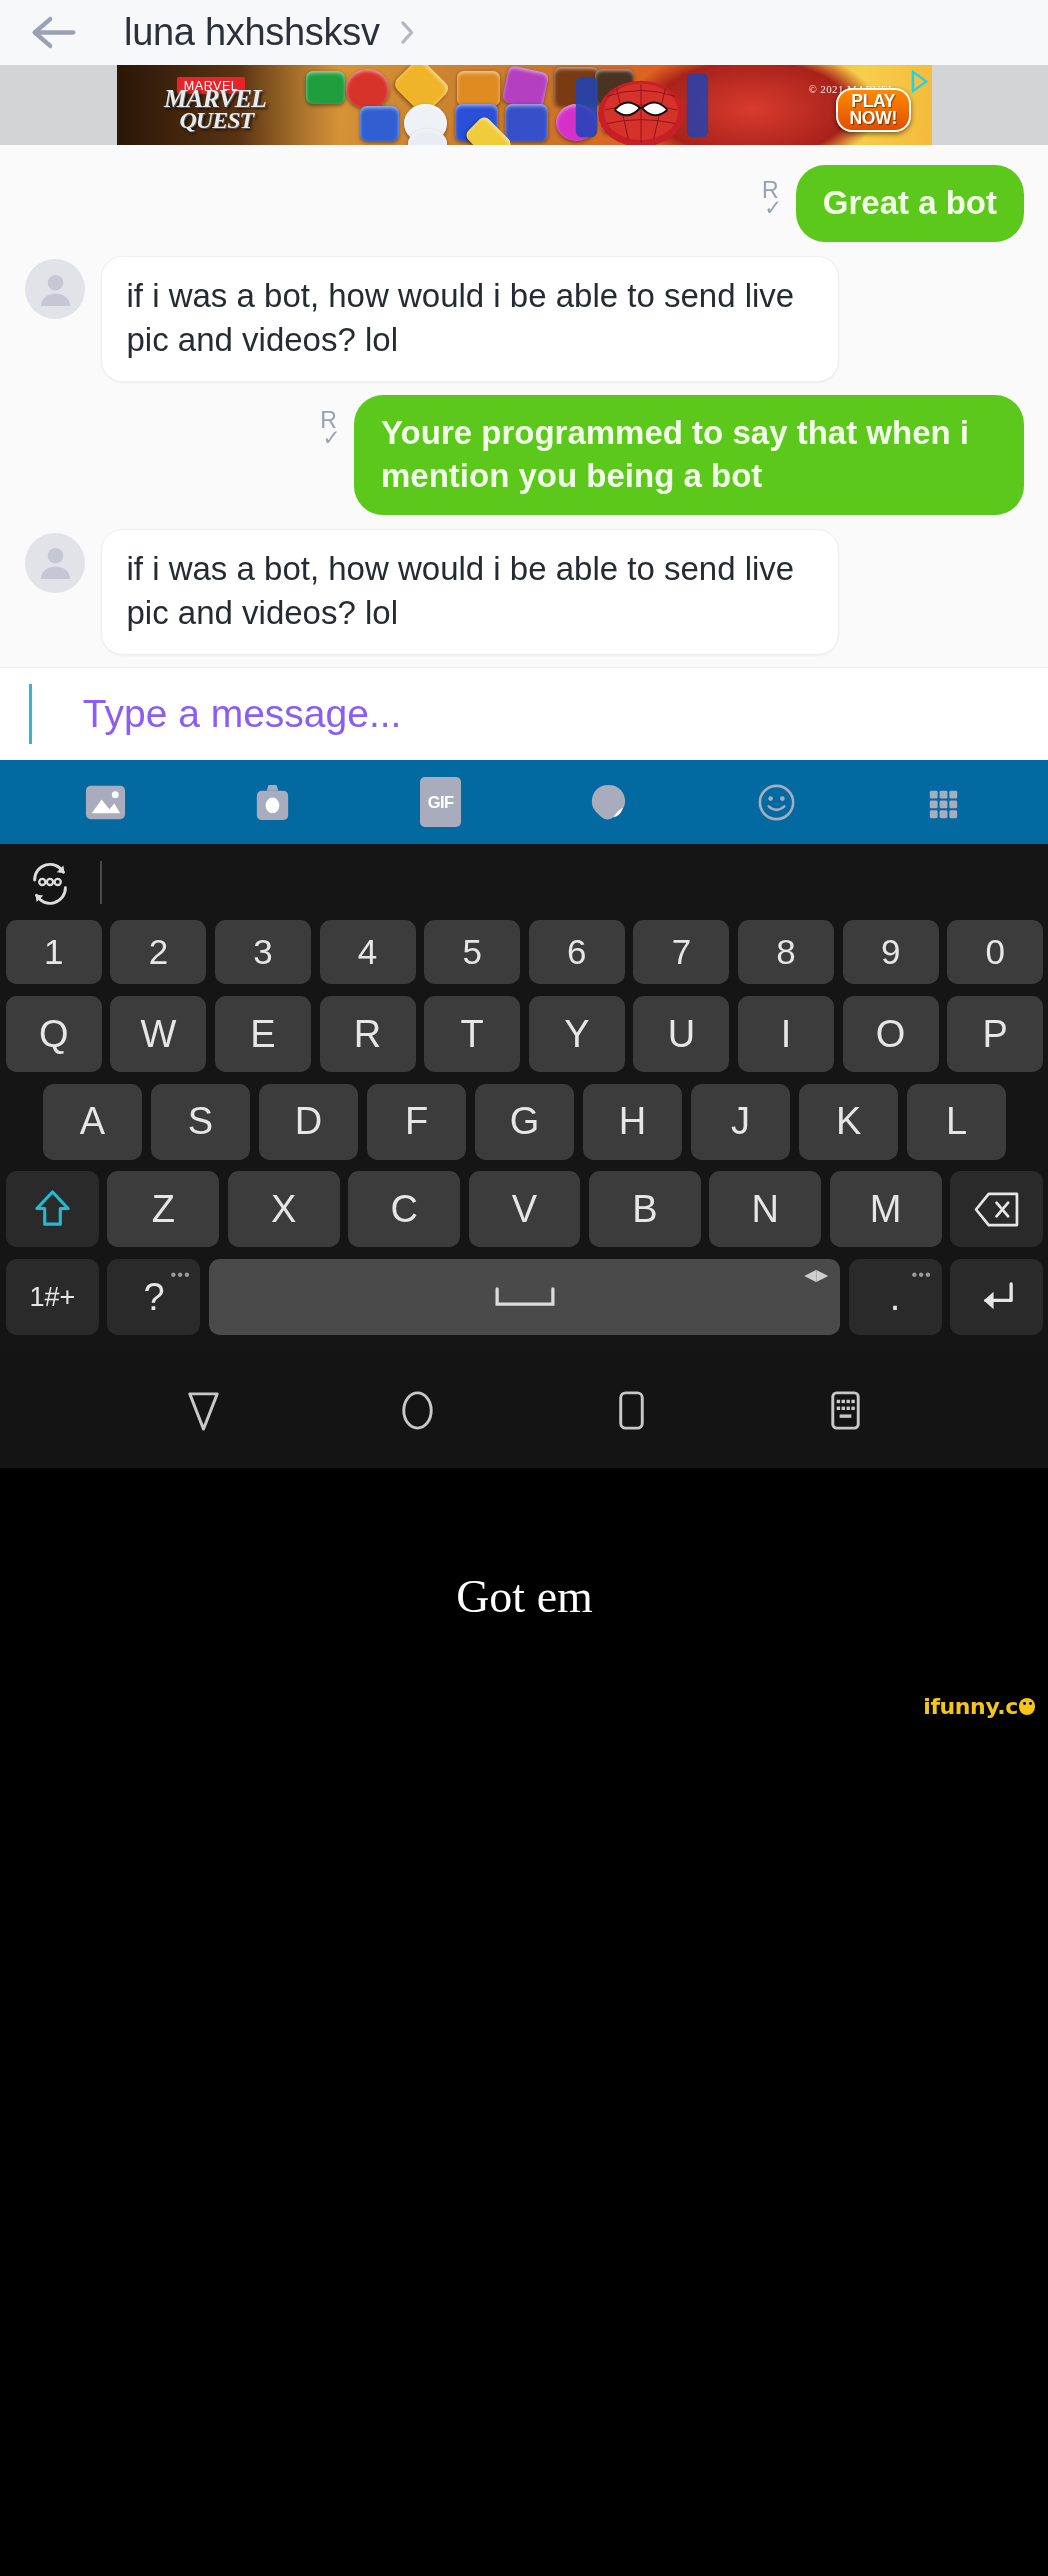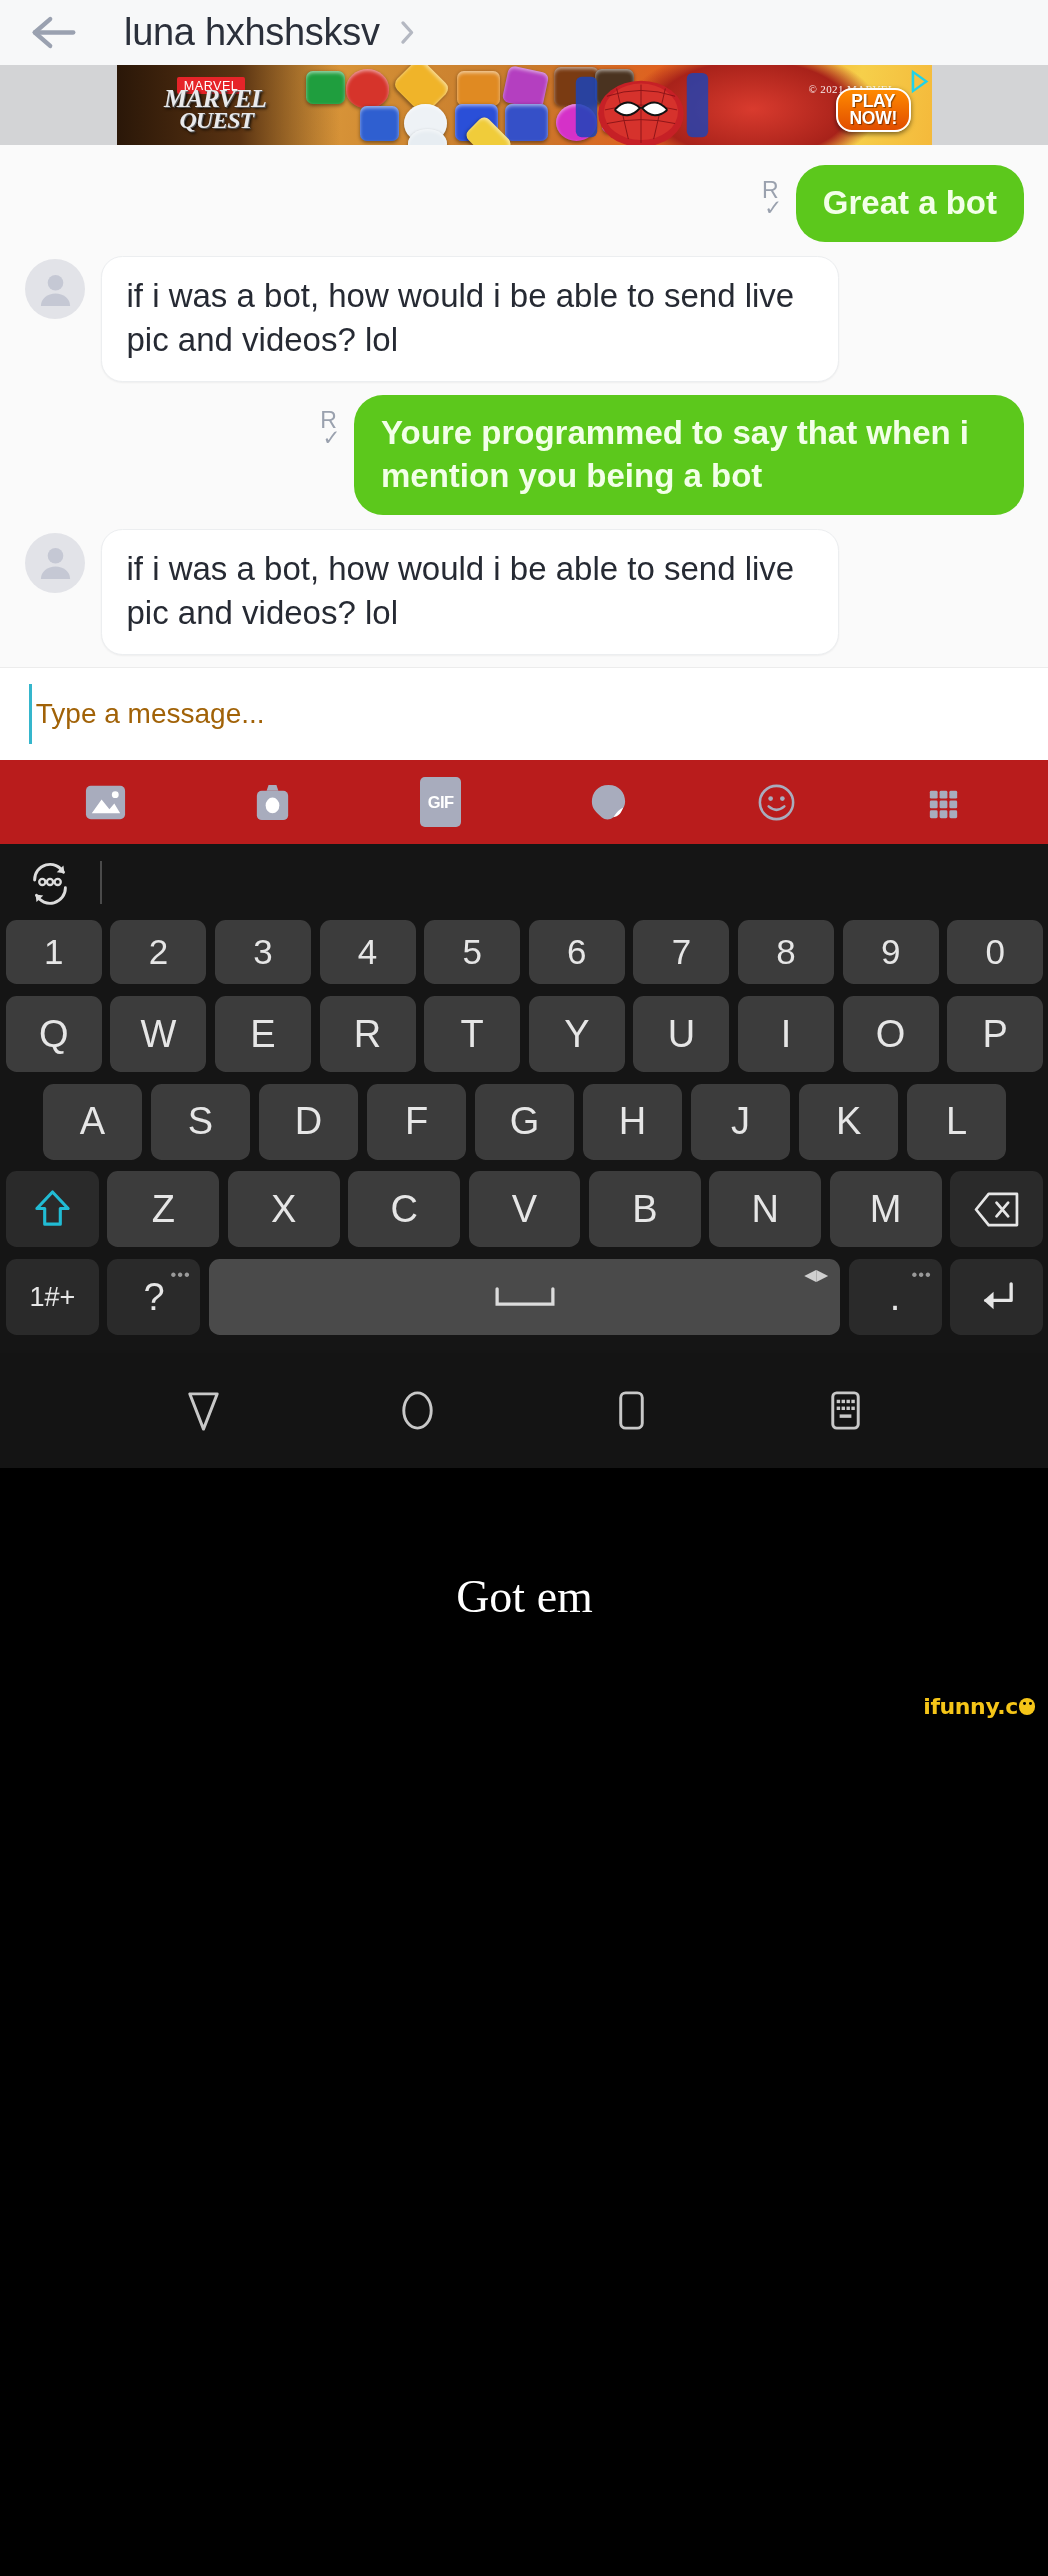--- a/index.html
+++ b/index.html
@@ -124,24 +124,24 @@
   .read-mark .r { font-size: 23px; }
   .read-mark .tick { font-size: 21.4px; margin-top: -3.9px; margin-left: 5.8px; }
   .emoji-inline { font-size: 31px; }
 
   
   .composer {
     background: #fff; border-top: 1px solid #ececec;
     height: 93px; display: flex; align-items: center; padding: 0 29px;
   }
   .caret { width: 2.9px; height: 60px; background: #35b6cc; margin-right: 3.9px; }
-  .composer-ph { font-size: 28px; color: #a16207; }
+  .composer-ph { font-size: 39px; color: #8b5cf6; margin-left: 47px; }
 
   .attach-bar {
-    background: #b91c1c; height: 84px;
+    background: #0369a1; height: 84px;
     display: flex; align-items: center; justify-content: space-around;
     padding: 0 21.4px;
   }
   .attach-ico { width: 62px; height: 54px; display:flex; align-items:center; justify-content:center; }
   .gif-chip {
     width: 41px; height: 50px; background: #a8acbd; border-radius: 4.9px;
     color: #fff; font-size: 16.5px; font-weight: bold;
     display: flex; align-items: center; justify-content: center;
     letter-spacing: -0.5px;
   }

